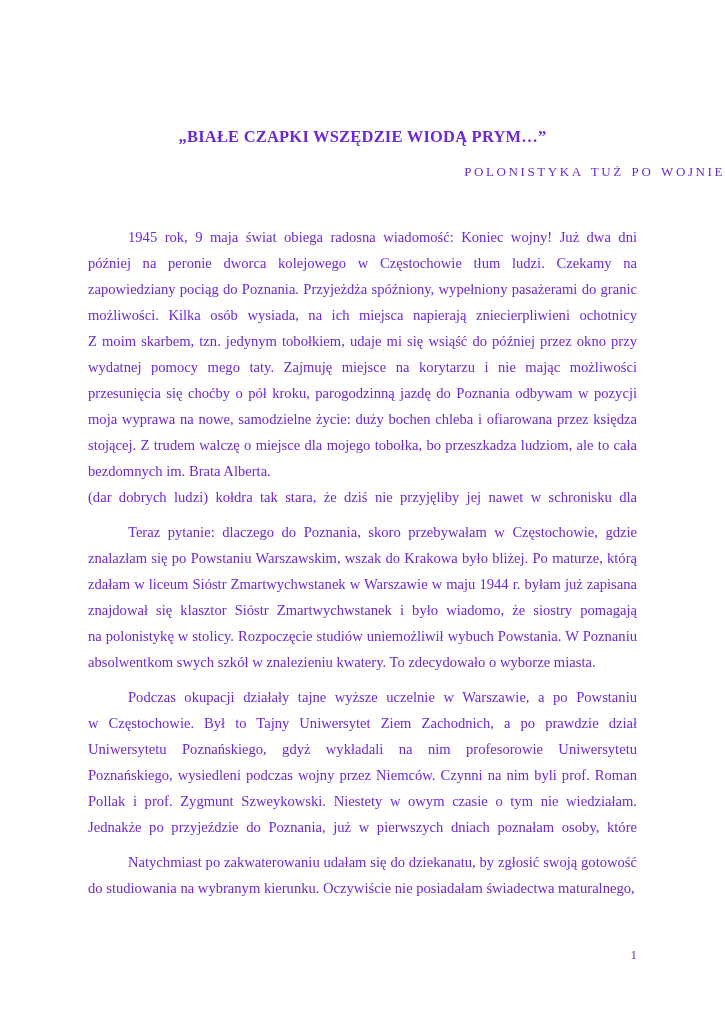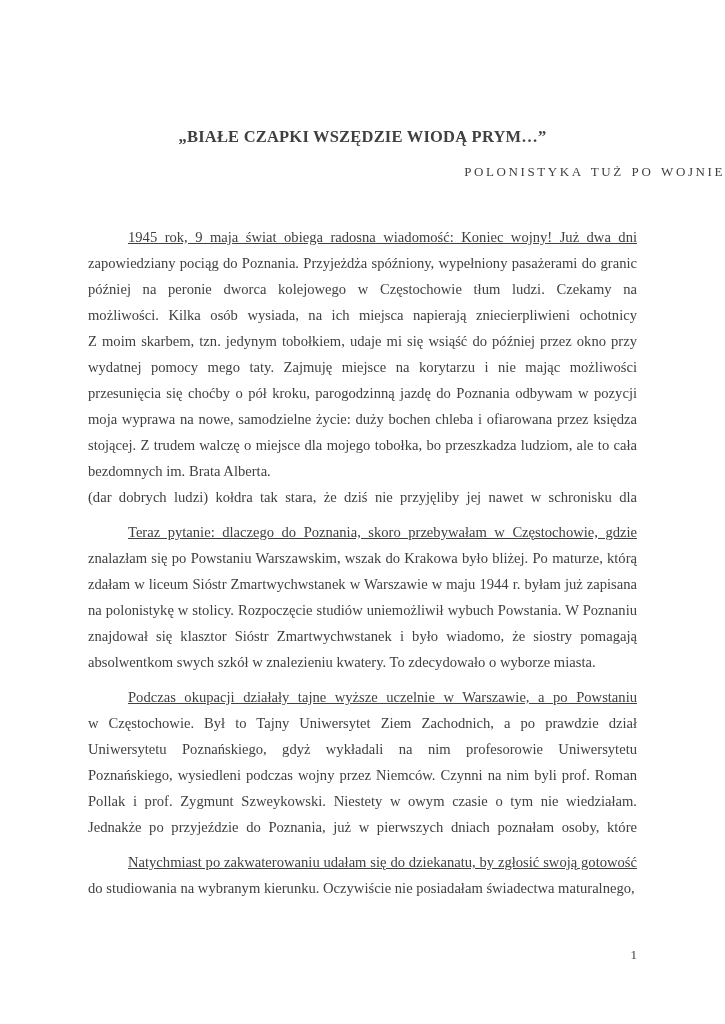--- a/index.html
+++ b/index.html
@@ -6,21 +6,21 @@
     margin: 0;
     padding: 0;
     background: #ffffff;
   }
   .page {
     position: relative;
     width: 725px;
     height: 976px;
     background: #ffffff;
     font-family: "Liberation Serif", serif;
-    color: #404040;
+    color: #6d28d9;
     overflow: hidden;
   }
   .doc-title {
     position: absolute;
     top: 126px;
     left: 0;
     width: 100%;
     text-align: center;
     font-weight: bold;
     font-size: 16.5px;
@@ -57,56 +57,55 @@
   
   .line:not(.last)::after {
     content: "";
     display: inline-block;
     width: 100%;
     height: 0;
     vertical-align: top;
   }
   .line.first {
     text-indent: 40px;
-    text-decoration: underline;
   }
   .page-number {
     position: absolute;
     top: 946px;
     right: 88px;
     font-size: 13px;
     line-height: 18px;
   }
 </style>
 </head>
 <body>
 
 <div class="page">
   <div class="doc-title">„BIAŁE CZAPKI WSZĘDZIE WIODĄ PRYM…”</div>
   <div class="doc-subtitle">POLONISTYKA TUŻ PO WOJNIE</div>
   <div class="doc-body">
       <div class="paragraph">
         <div class="line first">1945 rok, 9 maja świat obiega radosna wiadomość: Koniec wojny! Już dwa dni</div>
+        <div class="line">później na peronie dworca kolejowego w Częstochowie tłum ludzi. Czekamy na</div>
         <div class="line">zapowiedziany pociąg do Poznania. Przyjeżdża spóźniony, wypełniony pasażerami do granic</div>
-        <div class="line">później na peronie dworca kolejowego w Częstochowie tłum ludzi. Czekamy na</div>
         <div class="line">możliwości. Kilka osób wysiada, na ich miejsca napierają zniecierpliwieni ochotnicy podróży.</div>
         <div class="line">Z moim skarbem, tzn. jedynym tobołkiem, udaje mi się wsiąść do później przez okno przy</div>
         <div class="line">wydatnej pomocy mego taty. Zajmuję miejsce na korytarzu i nie mając możliwości</div>
         <div class="line">przesunięcia się choćby o pół kroku, parogodzinną jazdę do Poznania odbywam w pozycji</div>
         <div class="line">moja wyprawa na nowe, samodzielne życie: duży bochen chleba i ofiarowana przez księdza</div>
         <div class="line">stojącej. Z trudem walczę o miejsce dla mojego tobołka, bo przeszkadza ludziom, ale to cała</div>
         <div class="line last">bezdomnych im. Brata Alberta.</div>
         <div class="line">(dar dobrych ludzi) kołdra tak stara, że dziś nie przyjęliby jej nawet w schronisku dla</div>
       </div>
       <div class="paragraph">
         <div class="line first">Teraz pytanie: dlaczego do Poznania, skoro przebywałam w Częstochowie, gdzie</div>
         <div class="line">znalazłam się po Powstaniu Warszawskim, wszak do Krakowa było bliżej. Po maturze, którą</div>
         <div class="line">zdałam w liceum Sióstr Zmartwychwstanek w Warszawie w maju 1944 r. byłam już zapisana</div>
+        <div class="line">znajdował się klasztor Sióstr Zmartwychwstanek i było wiadomo, że siostry pomagają</div>
         <div class="line">na polonistykę w stolicy. Rozpoczęcie studiów uniemożliwił wybuch Powstania. W Poznaniu</div>
-        <div class="line">znajdował się klasztor Sióstr Zmartwychwstanek i było wiadomo, że siostry pomagają</div>
         <div class="line last">absolwentkom swych szkół w znalezieniu kwatery. To zdecydowało o wyborze miasta.</div>
       </div>
       <div class="paragraph">
         <div class="line first">Podczas okupacji działały tajne wyższe uczelnie w Warszawie, a po Powstaniu</div>
         <div class="line">w Częstochowie. Był to Tajny Uniwersytet Ziem Zachodnich, a po prawdzie dział</div>
         <div class="line">Uniwersytetu Poznańskiego, gdyż wykładali na nim profesorowie Uniwersytetu</div>
         <div class="line">Poznańskiego, wysiedleni podczas wojny przez Niemców. Czynni na nim byli prof. Roman</div>
         <div class="line">Pollak i prof. Zygmunt Szweykowski. Niestety w owym czasie o tym nie wiedziałam.</div>
         <div class="line">Jednakże po przyjeździe do Poznania, już w pierwszych dniach poznałam osoby, które</div>
       </div>

